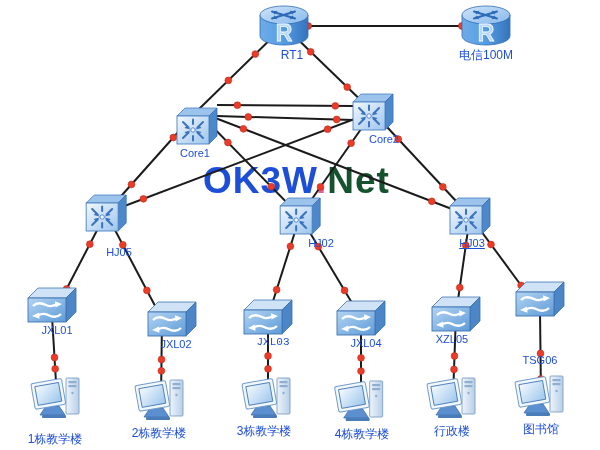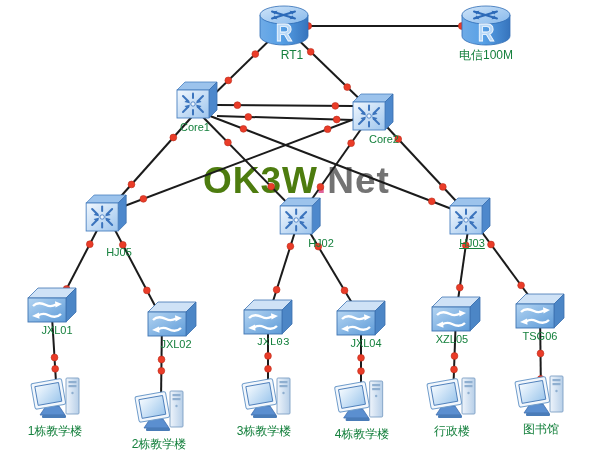--- a/index.html
+++ b/index.html
@@ -12,21 +12,21 @@
     font-weight:bold;font-size:37px;letter-spacing:1px;
     font-family:"Liberation Sans", sans-serif;
   }
   #links{position:absolute;left:0;top:0;z-index:2;}
   .node{
     position:absolute;z-index:3;transform:translateX(-50%);
     display:flex;flex-direction:column;align-items:center;
     white-space:nowrap;cursor:default;
   }
   .node .label{
-    font-size:11px;color:#15803d;line-height:13px;margin-top:1px;
+    font-size:11px;color:#1d4ed8;line-height:13px;margin-top:1px;
   }
   .node.type-pc .label{font-size:12px;margin-top:4px;}
   .node.type-router .label{font-size:12px;}
   .node.type-access-switch .label{margin-top:0px;}
   .node svg{display:block;}
 </style>
 </head>
 <body>
 
 <svg width="0" height="0" style="position:absolute" aria-hidden="true">
@@ -54,21 +54,21 @@
     </linearGradient>
     <linearGradient id="g-pc-tower" x1="0" y1="0" x2="1" y2="0">
       <stop offset="0" stop-color="#eef4fb"></stop>
         <stop offset="1" stop-color="#b7cfe8"></stop>
     </linearGradient>
   </defs>
 </svg>
 
 <div id="canvas">
   <div id="watermark" style="left: 203px; top: 160px;">
-    <span style="color: #4d7c0f;">OK3W</span><span style="color: rgb(224, 99, 155);">.</span><span style="color: #737373;">Net</span>
+    <span style="color: #1d4ed8;">OK3W</span><span style="color: rgb(224, 99, 155);">.</span><span style="color: #14532d;">Net</span>
   </div>
   <svg id="links" width="600" height="450">
       <line x1="284" y1="26" x2="486" y2="26" stroke="#1b1b1b" stroke-width="2"></line>
       <circle cx="308.24" cy="26" r="3.4" fill="#ea3c28" stroke="#bb2d1c" stroke-width="0.6"></circle>
       <circle cx="461.76" cy="26" r="3.4" fill="#ea3c28" stroke="#bb2d1c" stroke-width="0.6"></circle>
       <line x1="284" y1="26" x2="197" y2="111" stroke="#1b1b1b" stroke-width="2"></line>
       <circle cx="255.29" cy="54.05" r="3.4" fill="#ea3c28" stroke="#bb2d1c" stroke-width="0.6"></circle>
       <circle cx="228.32" cy="80.4" r="3.4" fill="#ea3c28" stroke="#bb2d1c" stroke-width="0.6"></circle>
       <line x1="284" y1="26" x2="373" y2="112" stroke="#1b1b1b" stroke-width="2"></line>
       <circle cx="310.7" cy="51.8" r="3.4" fill="#ea3c28" stroke="#bb2d1c" stroke-width="0.6"></circle>
@@ -168,21 +168,21 @@
               <polygon points="37,7.5 31.5,6.7 34.2,10.4"></polygon>
               <polygon points="37,14.5 31.5,15.3 34.2,11.6"></polygon>
        <polygon points="14,7.5 19.5,6.7 16.8,10.4"></polygon>
               <polygon points="14,14.5 19.5,15.3 16.8,11.6"></polygon>
             </g>
      <text x="26" y="37" text-anchor="middle" font-size="23" font-weight="bold" font-family="Liberation Sans, sans-serif" fill="#b9d8f6" stroke="#f2f8ff" stroke-width="0.8">R</text>
    </svg>
         </span>
         <div class="label">电信100M</div>
       </div>
-      <div class="node type-core-switch" style="left: 197px; top: 80px;">
+      <div class="node type-core-switch" style="left: 197px; top: 106px;">
         <span>
           <svg width="44" height="40" viewBox="0 0 44 40">
      <polygon points="2,10 10,2 42,2 34,10" fill="#9cc3ec" stroke="#4a80c0" stroke-width="0.8"></polygon>
      <polygon points="34,10 42,2 42,30 34,38" fill="#4d88cc" stroke="#3a6fae" stroke-width="0.8"></polygon>
      <rect x="2" y="10" width="32" height="28" fill="url(#g-sw3-front)" stroke="#4a80c0" stroke-width="0.9"></rect>
      <g stroke="#3b74bd" stroke-width="2" stroke-linecap="round">
        <line x1="8" y1="16" x2="13.5" y2="21.5"></line>
               <line x1="28" y1="16" x2="22.5" y2="21.5"></line>
        <line x1="8" y1="32" x2="13.5" y2="26.5"></line>
               <line x1="28" y1="32" x2="22.5" y2="26.5"></line>
@@ -363,52 +363,52 @@
      <polygon points="40,12 50,2 50,26 40,36" fill="#4c86c6" stroke="#3a6fae" stroke-width="0.8"></polygon>
      <rect x="2" y="12" width="38" height="24" fill="url(#g-sw2-front)" stroke="#3f74b2" stroke-width="0.9"></rect>
      <path d="M7,20 q5,-5 13,-1 q5,2.5 10,-0.5" fill="none" stroke="#ffffff" stroke-width="2.4"></path>
      <polygon points="29,15.2 36,18 29.5,21.5" fill="#ffffff"></polygon>
      <path d="M35,28 q-5,5 -13,1 q-5,-2.5 -10,0.5" fill="none" stroke="#ffffff" stroke-width="2.4"></path>
      <polygon points="13,26.5 6,30 13.5,32.8" fill="#ffffff"></polygon>
    </svg>
         </span>
         <div class="label" style="margin-left: -8px;">XZL05</div>
       </div>
-      <div class="node type-access-switch" style="left: 540px; top: 292px;">
+      <div class="node type-access-switch" style="left: 540px; top: 280px; gap: 36px;">
         <span>
           <svg width="52" height="38" viewBox="0 0 52 38">
      <polygon points="2,12 12,2 50,2 40,12" fill="#cfe2f6" stroke="#3f74b2" stroke-width="0.8"></polygon>
      <polygon points="40,12 50,2 50,26 40,36" fill="#4c86c6" stroke="#3a6fae" stroke-width="0.8"></polygon>
      <rect x="2" y="12" width="38" height="24" fill="url(#g-sw2-front)" stroke="#3f74b2" stroke-width="0.9"></rect>
      <path d="M7,20 q5,-5 13,-1 q5,2.5 10,-0.5" fill="none" stroke="#ffffff" stroke-width="2.4"></path>
      <polygon points="29,15.2 36,18 29.5,21.5" fill="#ffffff"></polygon>
      <path d="M35,28 q-5,5 -13,1 q-5,-2.5 -10,0.5" fill="none" stroke="#ffffff" stroke-width="2.4"></path>
      <polygon points="13,26.5 6,30 13.5,32.8" fill="#ffffff"></polygon>
    </svg>
         </span>
         <div class="label">TSG06</div>
       </div>
-      <div class="node type-pc" style="left: 57px; top: 375px;">
+      <div class="node type-pc" style="left: 57px; top: 375px; gap: 8px;">
         <span>
           <svg width="54" height="46" viewBox="0 0 54 46">
      <rect x="36" y="3" width="13" height="36" rx="1" fill="url(#g-pc-tower)" stroke="#7d9fc4" stroke-width="0.9"></rect>
      <rect x="38.5" y="6" width="8" height="2.2" fill="#8fafd0"></rect>
      <rect x="38.5" y="10" width="8" height="2.2" fill="#8fafd0"></rect>
      <circle cx="42.5" cy="18" r="1.2" fill="#8fafd0"></circle>
      <path d="M16,31 h13 l6,9 h-25 z" fill="#5b8fd0" stroke="#3f6fae" stroke-width="0.8"></path>
      <g transform="rotate(-10 18 20)">
        <rect x="3" y="6" width="31" height="26" rx="2" fill="#f2f7fc" stroke="#6f9ccb" stroke-width="1"></rect>
        <rect x="6.5" y="9.5" width="24" height="19" fill="url(#g-pc-screen)" stroke="#4a7cb8" stroke-width="0.9"></rect>
      </g>
      <rect x="12" y="40" width="24" height="3" rx="1" fill="#4a7cb8"></rect>
    </svg>
         </span>
         <div class="label" style="margin-left: -4px;">1栋教学楼</div>
       </div>
-      <div class="node type-pc" style="left: 161px; top: 388px;">
+      <div class="node type-pc" style="left: 161px; top: 377px;">
         <span>
           <svg width="54" height="46" viewBox="0 0 54 46">
      <rect x="36" y="3" width="13" height="36" rx="1" fill="url(#g-pc-tower)" stroke="#7d9fc4" stroke-width="0.9"></rect>
      <rect x="38.5" y="6" width="8" height="2.2" fill="#8fafd0"></rect>
      <rect x="38.5" y="10" width="8" height="2.2" fill="#8fafd0"></rect>
      <circle cx="42.5" cy="18" r="1.2" fill="#8fafd0"></circle>
      <path d="M16,31 h13 l6,9 h-25 z" fill="#5b8fd0" stroke="#3f6fae" stroke-width="0.8"></path>
      <g transform="rotate(-10 18 20)">
        <rect x="3" y="6" width="31" height="26" rx="2" fill="#f2f7fc" stroke="#6f9ccb" stroke-width="1"></rect>
        <rect x="6.5" y="9.5" width="24" height="19" fill="url(#g-pc-screen)" stroke="#4a7cb8" stroke-width="0.9"></rect>

